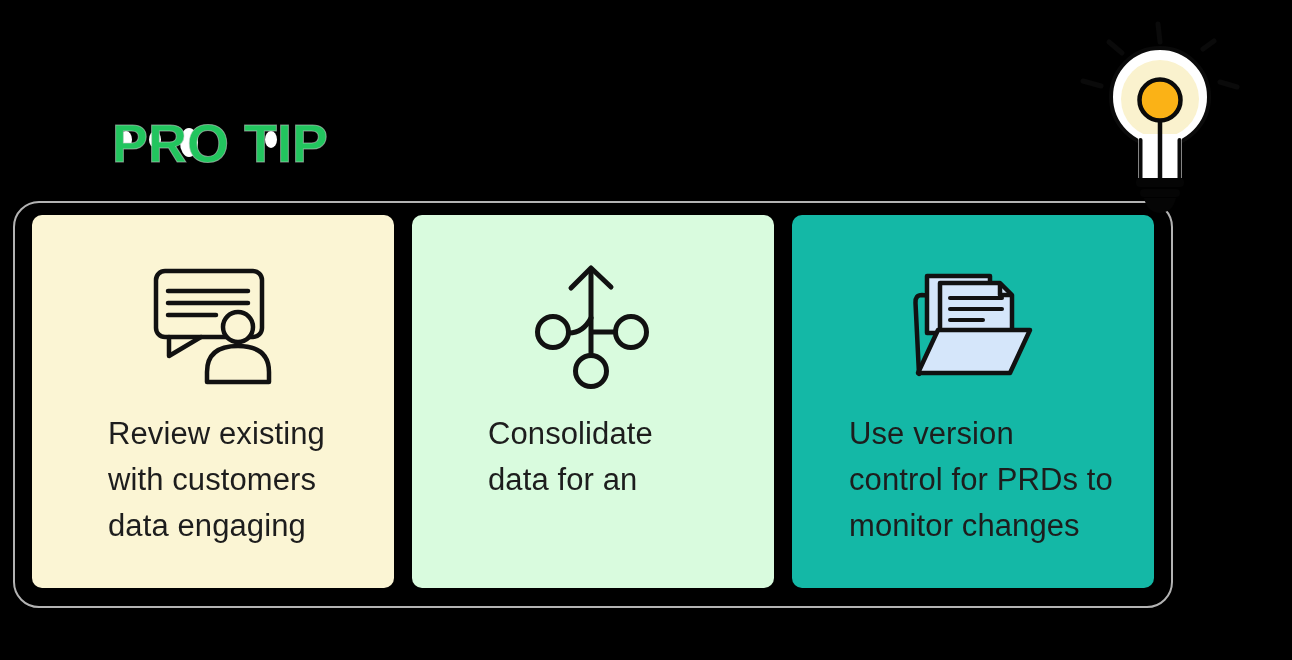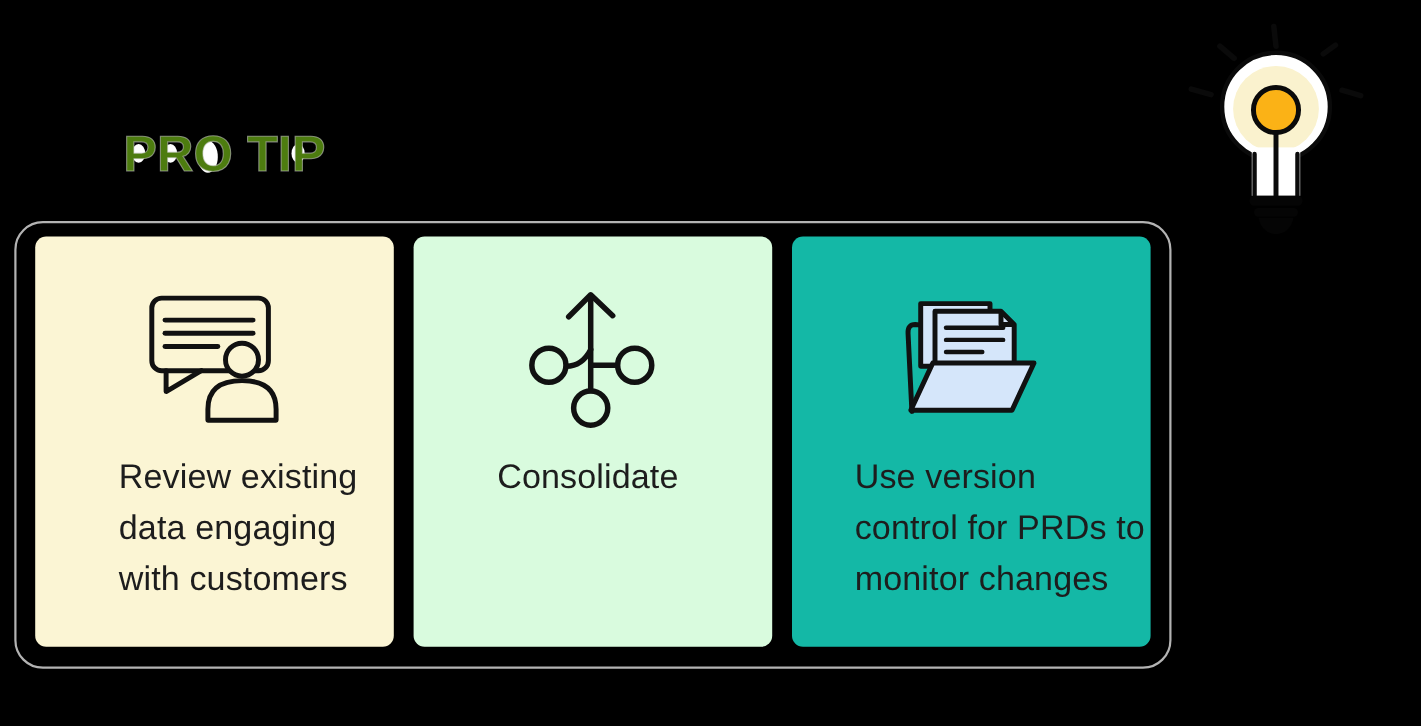--- a/index.html
+++ b/index.html
@@ -9,29 +9,29 @@
   }
   
   .protip{position:absolute;left:112px;top:116px;width:200px;height:50px;}
   .protip .counter{position:absolute;background:#ffffff;border-radius:50%;z-index:0;}
   .counter.c1{left:8px;  top:15px;width:12px;height:17px;}
   .counter.c2{left:37px; top:15px;width:12px;height:17px;}
   .counter.c3{left:68px; top:12px;width:18px;height:29px;}
   .counter.c4{left:153px;top:15px;width:12px;height:17px;}
   .protip-text{
     position:relative;z-index:1;display:block;
-    font-size:46px;font-weight:bold;line-height:1;letter-spacing:0;
-    color:#4d7c0f;-webkit-text-stroke:1px rgba(205,205,205,0.55);
+    font-size:54px;font-weight:bold;line-height:1;letter-spacing:0;
+    color:#22c55e;-webkit-text-stroke:1px rgba(205,205,205,0.55);
     white-space:nowrap;
   }
   
   .bulb{position:absolute;left:1070px;top:8px;width:172px;height:210px;z-index:3;}
   
   .panel{
-    position:absolute;left:13px;top:201px;width:1052px;height:407px;
+    position:absolute;left:13px;top:201px;width:1160px;height:407px;
     box-sizing:border-box;border:2px solid rgba(224,224,224,0.8);border-radius:26px;
     display:flex;gap:18px;padding:12px 17px 18px 17px;z-index:1;
   }
   .card{position:relative;flex:1 1 0;border-radius:10px;}
   .card-icon{position:absolute;top:45px;left:50%;transform:translateX(-50%);}
   .card:nth-child(3) .card-icon{top:48px;}
   .card-text{
     position:absolute;top:196px;left:76px;
     font-size:31px;line-height:46px;letter-spacing:0.1px;
     color:#1d1d1d;white-space:nowrap;
@@ -85,39 +85,40 @@
           <path d="M 18 31 H 98"></path>
           <path d="M 18 43 H 98"></path>
           <path d="M 18 55 H 66"></path>
           <path d="M 19 77 V 96 L 51 77"></path>
         </g>
         <path d="M 57 122 V 112 Q 57 86 88 86 Q 119 86 119 112 V 122 Z" fill="#FBF5D4" stroke="#111111" stroke-width="4.5" stroke-linejoin="round"></path>
         <circle cx="88" cy="67" r="15" fill="#FBF5D4" stroke="#111111" stroke-width="4.5"></circle>
       </svg>
       <div class="card-text">
         <div>Review existing</div>
+        <div>with customers</div>
         <div>data engaging</div>
-        <div>with customers</div>
       </div>
     </div>
 
     <div class="card" style="background: rgb(217, 251, 222);">
       <svg class="card-icon" width="140" height="130" viewBox="0 0 140 130">
         <g stroke="#111111" stroke-width="5" fill="none" stroke-linejoin="round" stroke-linecap="round">
           <path d="M 48 28 L 68 8 L 88 27"></path>
           <path d="M 68 11 V 95"></path>
           <path d="M 46 73 Q 60 73 68 58"></path>
           <path d="M 92 72 H 69"></path>
           <circle cx="30" cy="72" r="15.5"></circle>
           <circle cx="108" cy="72" r="15.5"></circle>
           <circle cx="68" cy="111" r="15.5"></circle>
         </g>
       </svg>
       <div class="card-text">
         <div>Consolidate</div>
+        <div>data for an</div>
       </div>
     </div>
 
     <div class="card" style="background: #14b8a6;">
       <svg class="card-icon" width="126" height="130" viewBox="0 0 126 130">
         <path d="M 9 111 L 5.5 40 Q 5 32 12 32 L 22 33" fill="none" stroke="#111111" stroke-width="4.5" stroke-linecap="round"></path>
         <path d="M 17 70 V 13 H 80 V 70 Z" fill="#D5E6FA" stroke="#111111" stroke-width="4.5" stroke-linejoin="round"></path>
         <path d="M 30 80 V 20 H 90 L 102 32 V 80 Z" fill="#D5E6FA" stroke="#111111" stroke-width="4.5" stroke-linejoin="round"></path>
         <path d="M 90 20 V 32 H 102" fill="none" stroke="#111111" stroke-width="4.5" stroke-linejoin="round"></path>
         <g stroke="#111111" stroke-width="4" stroke-linecap="round">

